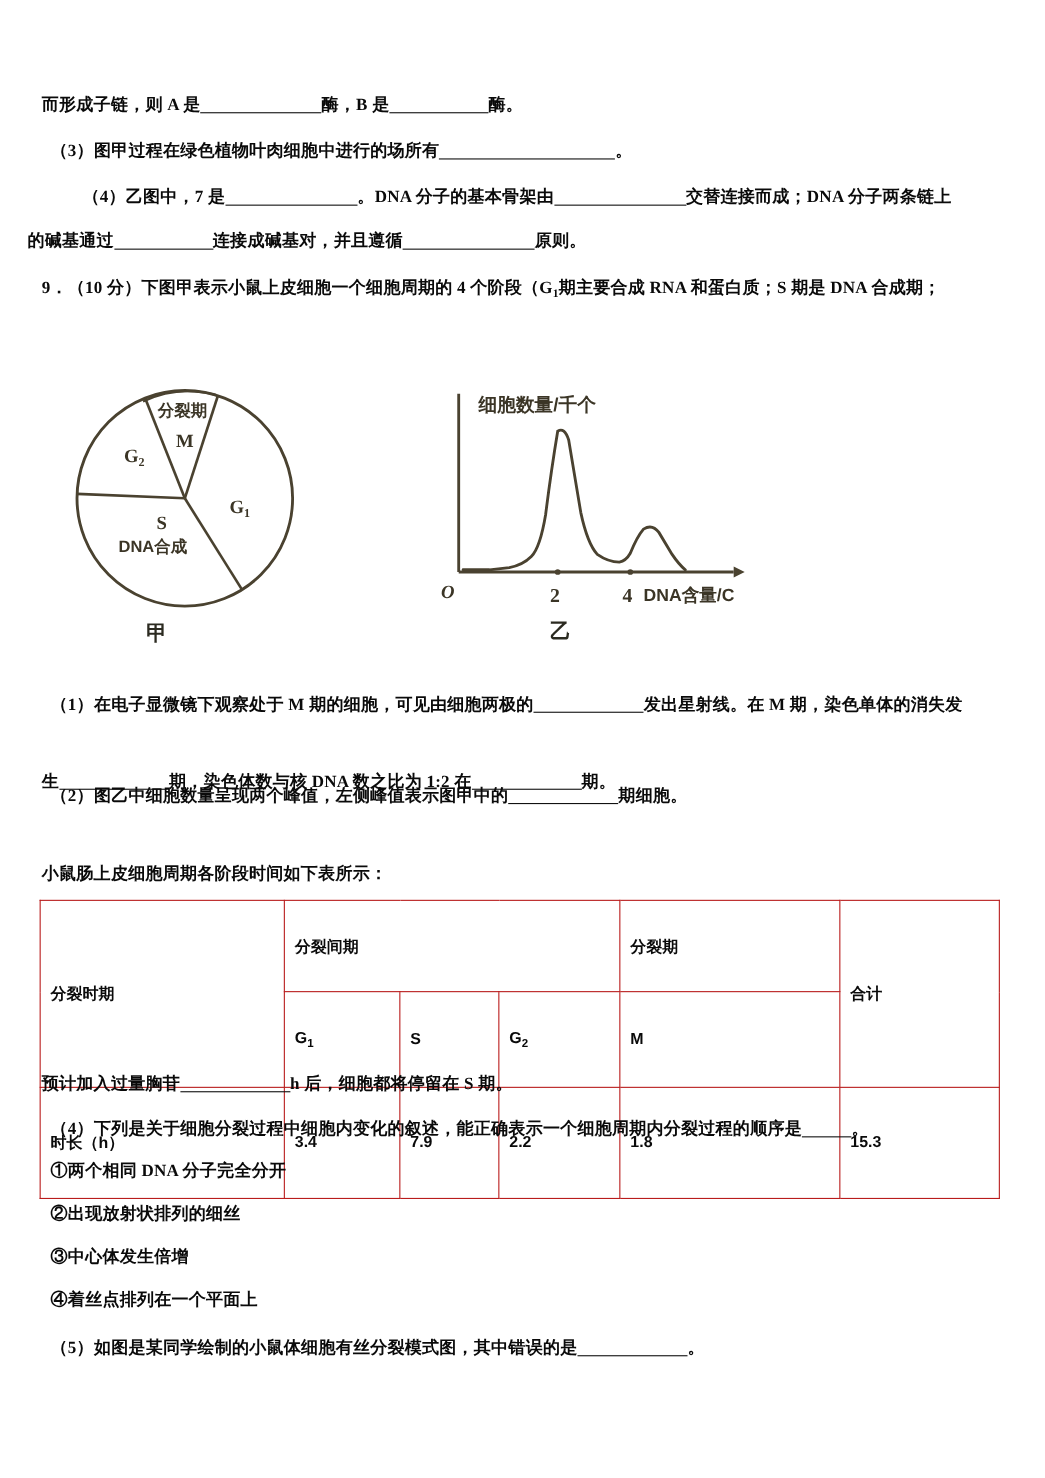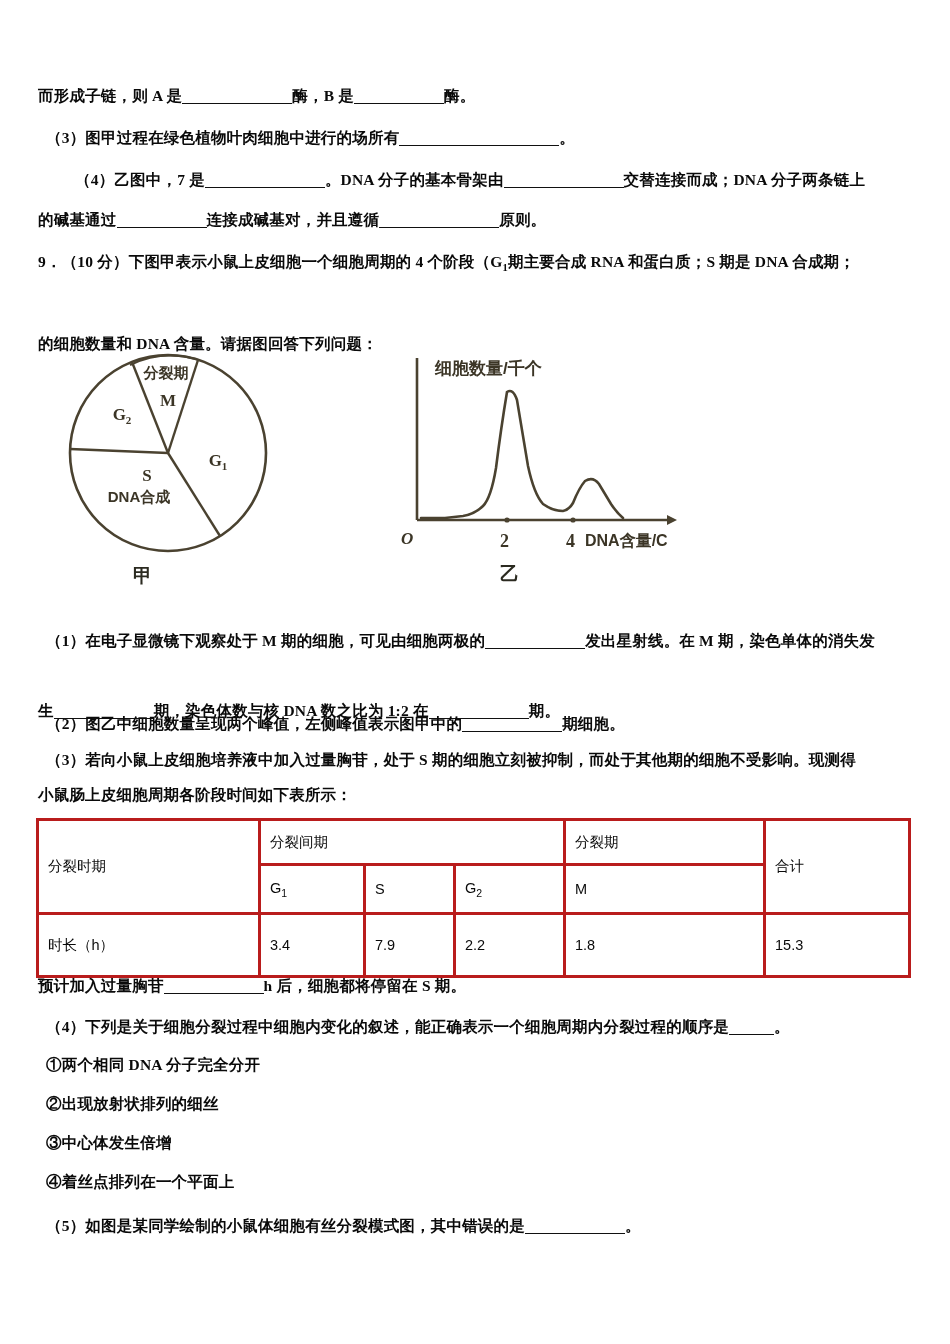--- a/index.html
+++ b/index.html
@@ -82,24 +82,24 @@
     top: 818px;
     width: 872px;
   }
   table.data {
     border-collapse: collapse;
     width: 872px;
     table-layout: fixed;
     font-family: "Liberation Sans", sans-serif;
   }
   table.data td {
-    border: 3px solid #b91c1c;
-    padding: 2px 9px;
+    border: 1px solid #b91c1c;
+    padding: 22px 9px;
     font-size: 14.5px;
-    font-weight: normal;
+    font-weight: bold;
     vertical-align: middle;
     color: #0a0a0a;
   }
   td.hdr-left { height: 80px; }
   td.grp { height: 38px; vertical-align: top; padding-top: 9px; }
   td.sub { height: 42px; vertical-align: top; padding-top: 9px;}
   td.val { height: 56px; }
   .cn { font-family: "Liberation Sans", sans-serif; }
 </style>
 </head>
@@ -112,29 +112,26 @@
   </div>
 
   <div class="line" style="left:46px; top:130px;">
     <span>（3）图甲过程在绿色植物叶肉细胞中进行的场所有</span><span class="blank b160"></span><span>。</span>
   </div>
 
   <div class="line" style="left:46px; top:172px;margin-left:29px;">
     <span>（4）乙图中，7 是</span><span class="blank b120"></span><span>。DNA 分子的基本骨架由</span><span class="blank b120"></span><span>交替连接而成；DNA 分子两条链上</span>
   </div>
 
-  <div class="line" style="left:38px; top:212px;">
+  <div class="line" style="left:25px; top:212px;">
     <span>的碱基通过</span><span class="blank b90"></span><span>连接成碱基对，并且遵循</span><span class="blank b120"></span><span>原则。</span>
   </div>
 
   <div class="line" style="left:38px; top:254px;">
     <span>9．（10 分）下图甲表示小鼠上皮细胞一个细胞周期的 4 个阶段（G</span><sub>1</sub><span>期主要合成 RNA 和蛋白质；S 期是 DNA 合成期；</span>
-  </div>
-  <div class="line" style="left:38px; top:336px;">
-    <span>的细胞数量和 DNA 含量。请据图回答下列问题：</span>
   </div>
 
   <div class="figures">
 
     <div class="fig-pie">
       <svg width="230" height="210" viewBox="0 0 230 210">
         <g transform="translate(108,105)">
           <circle cx="0" cy="0" r="98" fill="none" stroke="#4a4230" stroke-width="2.6"></circle>
 
           <line x1="0" y1="0" x2="30" y2="-93" stroke="#4a4230" stroke-width="2.4"></line>
@@ -186,23 +183,20 @@
     <span>（1）在电子显微镜下观察处于 M 期的细胞，可见由细胞两极的</span><span class="blank b100"></span><span>发出星射线。在 M 期，染色单体的消失发</span>
   </div>
   <div class="line" style="left:38px; top:674px;margin-top:29px;">
     <span>生</span><span class="blank b100"></span><span>期，染色体数与核 DNA 数之比为 1:2 在</span><span class="blank b100"></span><span>期。</span>
   </div>
 
   <div class="line" style="left:46px; top:716px;">
     <span>（2）图乙中细胞数量呈现两个峰值，左侧峰值表示图甲中的</span><span class="blank b100"></span><span>期细胞。</span>
   </div>
 
-  <div class="line" style="left:46px; top:752px;">
-    <span>（3）若向小鼠上皮细胞培养液中加入过量胸苷，处于 S 期的细胞立刻被抑制，而处于其他期的细胞不受影响。现测得</span>
-  </div>
   <div class="line" style="left:38px; top:787px;">
     <span>小鼠肠上皮细胞周期各阶段时间如下表所示：</span>
   </div>
 
   <div class="tbl-wrap">
     <table class="data">
       <colgroup>
         <col style="width:222px">
         <col style="width:105px">
         <col style="width:90px">

